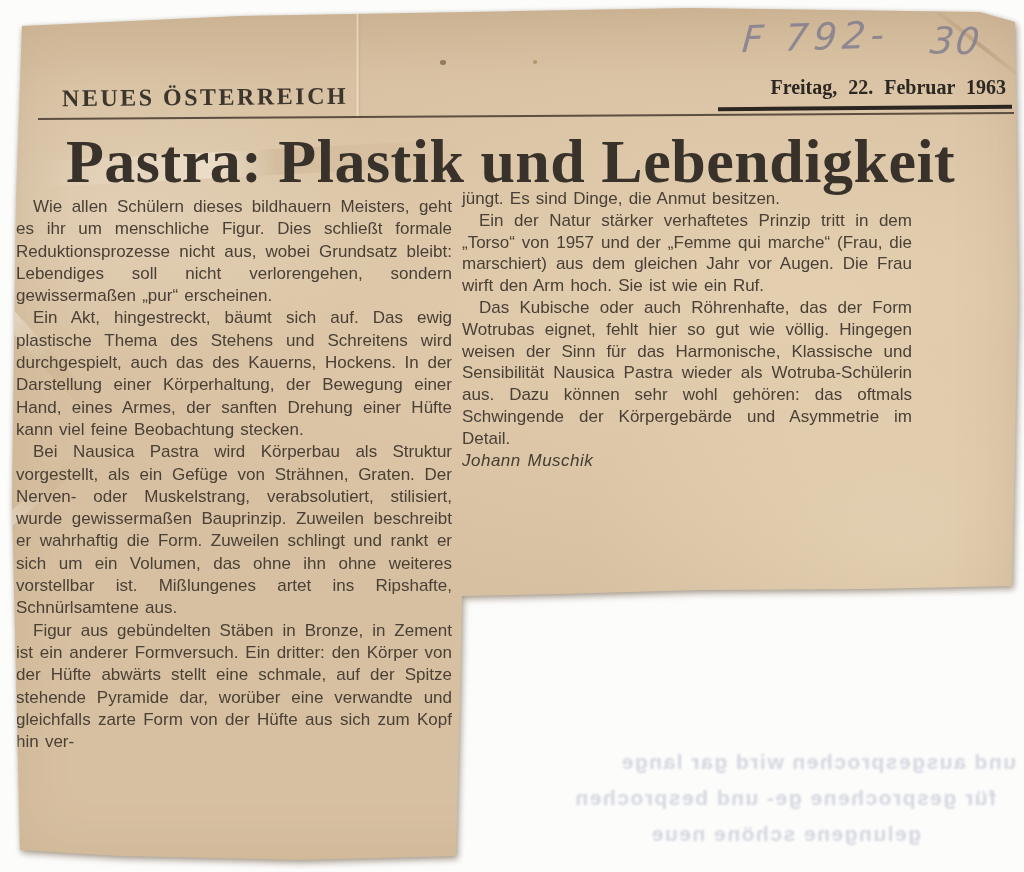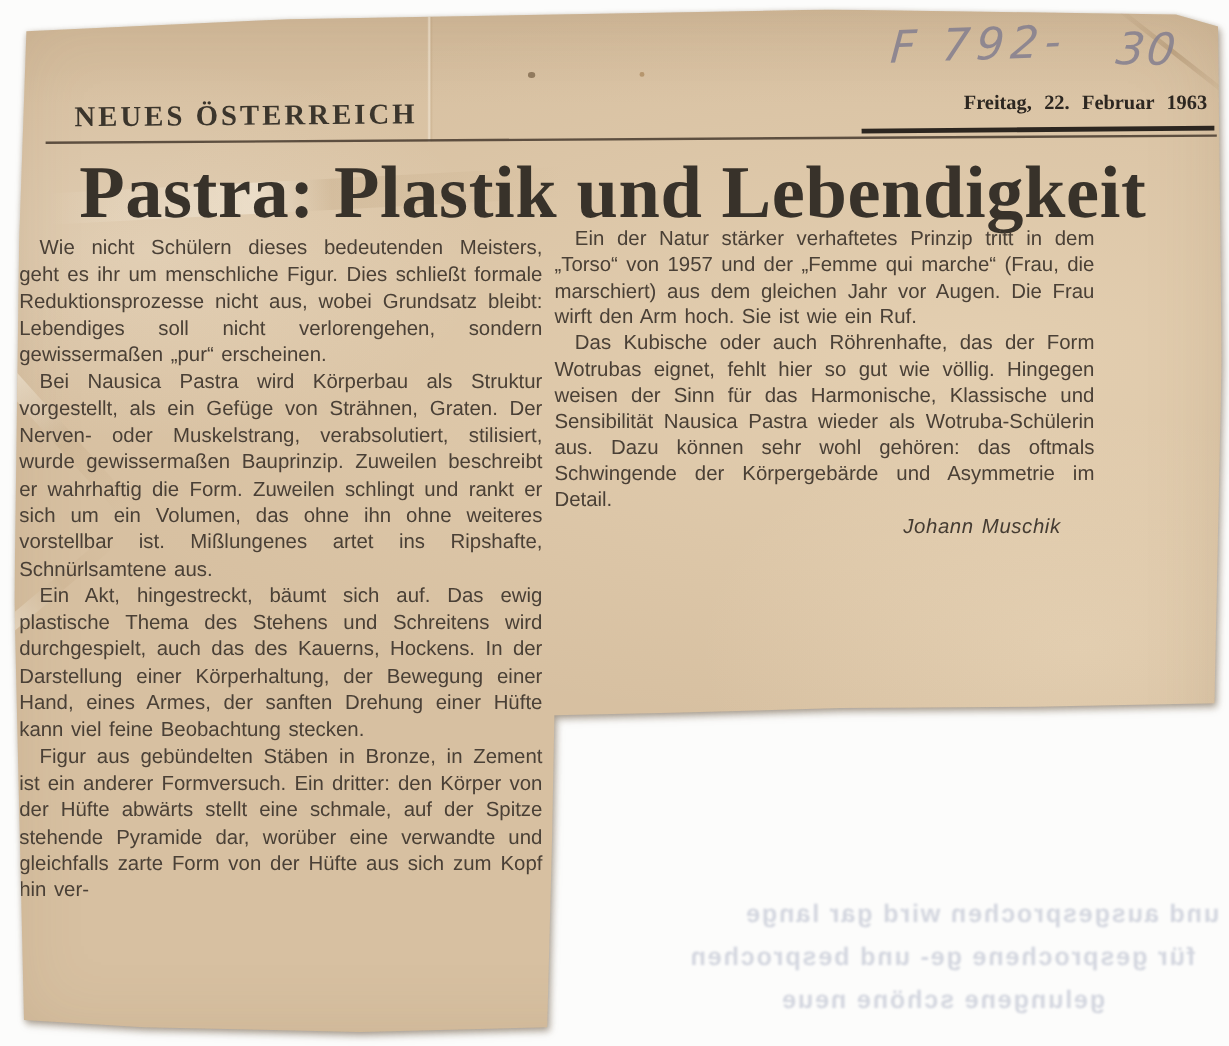--- a/index.html
+++ b/index.html
@@ -57,21 +57,21 @@
     font-weight:bold;font-size:24px;letter-spacing:2.5px;
     color:#3b352c;transform:rotate(-.5deg);
   }
   .rule-thin{
     position:absolute;left:38px;top:115px;width:976px;height:2px;
     background:rgba(70,58,46,.85);transform:rotate(-.35deg);
   }
   .dateline{
     position:absolute;right:18px;top:76px;
     font-family:"Liberation Serif", serif;
-    font-weight:bold;font-size:17px;word-spacing:6px;
+    font-weight:bold;font-size:20px;word-spacing:6px;
     color:#2d2721;
   }
   .date-underline{
     position:absolute;left:718px;top:106px;width:294px;height:4px;
     background:#2c2620;transform:rotate(-.5deg);
   }
   .handwritten{
     position:absolute;left:742px;top:14px;
     font-family:"DejaVu Sans", sans-serif;
     font-size:37px;font-style:italic;font-weight:300;
@@ -88,21 +88,21 @@
     font-weight:bold;font-size:62px;
     color:#38322a;letter-spacing:.5px;white-space:nowrap;
   }
 
   .col{position:absolute;color:#4a4036;font-size:17px;text-align:justify;word-spacing:1.5px;}
   .col p{margin:0;text-indent:17px;}
   .col p.no-indent{text-indent:0;}
   .col1{left:16px;top:196px;width:436px;line-height:22.3px;}
   .col2{left:462px;top:188px;width:450px;line-height:21.8px;}
   .byline{
-    text-align:right;text-indent:0 !important;
+    text-align:left;text-indent:0 !important;
     padding-right:28px;font-style:italic;letter-spacing:.5px;
     color:#453c32;
   }
 
   .verso{
     position:absolute;right:8px;top:744px;width:510px;
     text-align:left;
     transform:scaleX(-1);
     font-weight:bold;font-size:21px;line-height:36px;letter-spacing:1.5px;
     color:rgba(198,202,214,.75);
@@ -135,27 +135,28 @@
       <div class="dateline">Freitag, 22. Februar 1963</div>
       <div class="date-underline"></div>
 
       <div class="handwritten">
         <span>F 792-</span><span class="hw2">30</span>
       </div>
 
       <h1 class="headline">Pastra: Plastik und Lebendigkeit</h1>
 
       <div class="col col1">
-        <p>Wie nicht Schülern dieses bedeutenden Meisters, geht es ihr um menschliche Figur. Dies schließt formale Reduktionsprozesse nicht aus, wobei Grundsatz bleibt: Lebendiges soll nicht verlorengehen, sondern gewissermaßen „pur“ erscheinen.</p>
+        <p>Wie allen Schülern dieses bildhauern Meisters, geht es ihr um menschliche Figur. Dies schließt formale Reduktionsprozesse nicht aus, wobei Grundsatz bleibt: Lebendiges soll nicht verlorengehen, sondern gewissermaßen „pur“ erscheinen.</p>
+        <p>Ein Akt, hingestreckt, bäumt sich auf. Das ewig plastische Thema des Stehens und Schreitens wird durchgespielt, auch das des Kauerns, Hockens. In der Darstellung einer Körperhaltung, der Bewegung einer Hand, eines Armes, der sanften Drehung einer Hüfte kann viel feine Beobachtung stecken.</p>
         <p>Bei Nausica Pastra wird Körperbau als Struktur vorgestellt, als ein Gefüge von Strähnen, Graten. Der Nerven- oder Muskelstrang, verabsolutiert, stilisiert, wurde gewissermaßen Bauprinzip. Zuweilen beschreibt er wahrhaftig die Form. Zuweilen schlingt und rankt er sich um ein Volumen, das ohne ihn ohne weiteres vorstellbar ist. Mißlungenes artet ins Ripshafte, Schnürlsamtene aus.</p>
-        <p>Ein Akt, hingestreckt, bäumt sich auf. Das ewig plastische Thema des Stehens und Schreitens wird durchgespielt, auch das des Kauerns, Hockens. In der Darstellung einer Körperhaltung, der Bewegung einer Hand, eines Armes, der sanften Drehung einer Hüfte kann viel feine Beobachtung stecken.</p>
         <p>Figur aus gebündelten Stäben in Bronze, in Zement ist ein anderer Formversuch. Ein dritter: den Körper von der Hüfte abwärts stellt eine schmale, auf der Spitze stehende Pyramide dar, worüber eine verwandte und gleichfalls zarte Form von der Hüfte aus sich zum Kopf hin ver-</p>
       </div>
 
       <div class="col col2">
+        <p class="no-indent">jüngt. Es sind Dinge, die Anmut besitzen.</p>
         <p>Ein der Natur stärker verhaftetes Prinzip tritt in dem „Torso“ von 1957 und der „Femme qui marche“ (Frau, die marschiert) aus dem gleichen Jahr vor Augen. Die Frau wirft den Arm hoch. Sie ist wie ein Ruf.</p>
         <p>Das Kubische oder auch Röhrenhafte, das der Form Wotrubas eignet, fehlt hier so gut wie völlig. Hingegen weisen der Sinn für das Harmonische, Klassische und Sensibilität Nausica Pastra wieder als Wotruba-Schülerin aus. Dazu können sehr wohl gehören: das oftmals Schwingende der Körpergebärde und Asymmetrie im Detail.</p>
         <p class="byline">Johann Muschik</p>
       </div>
 
     </div>
   </div>
 
   <div class="verso">
     <span class="vline">und ausgesprochen wird gar lange</span>

